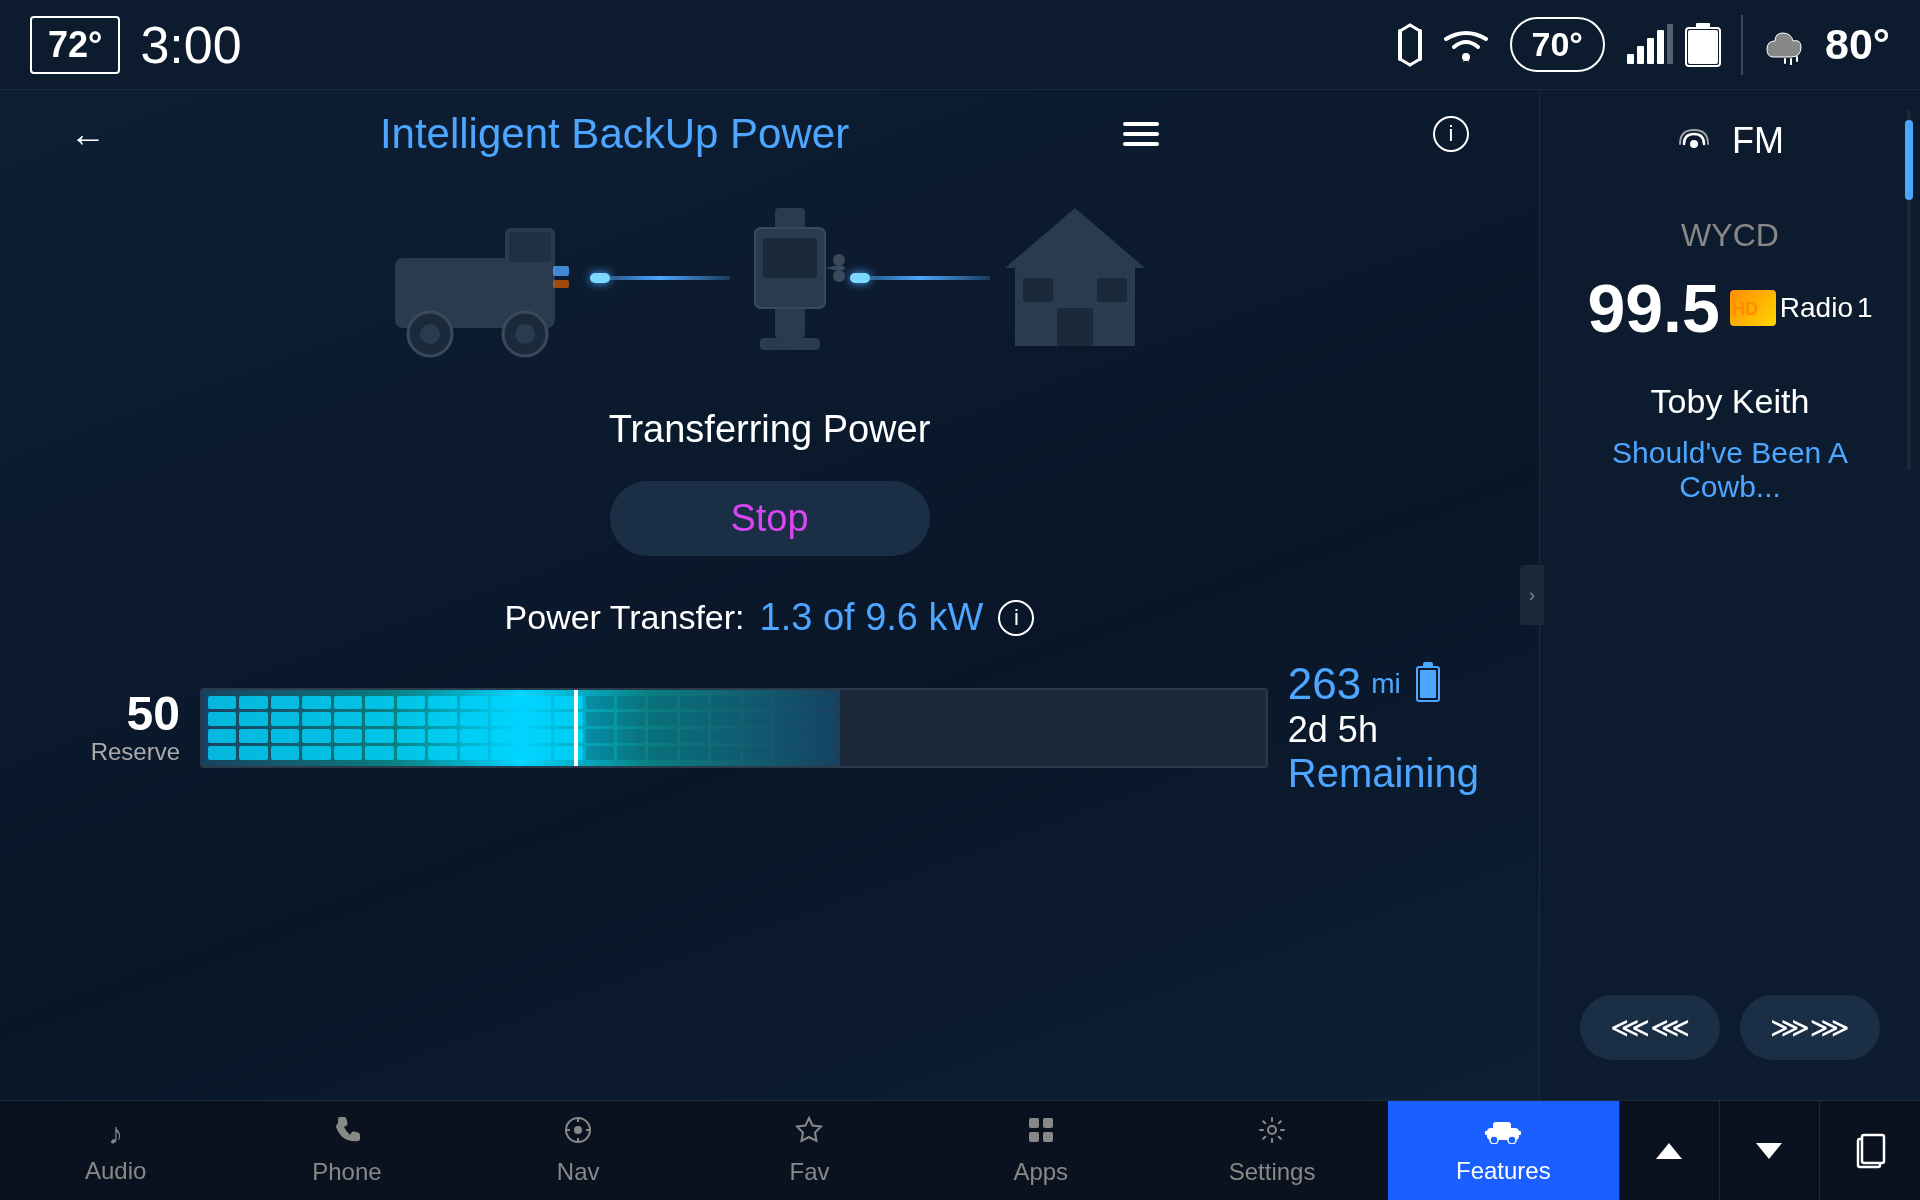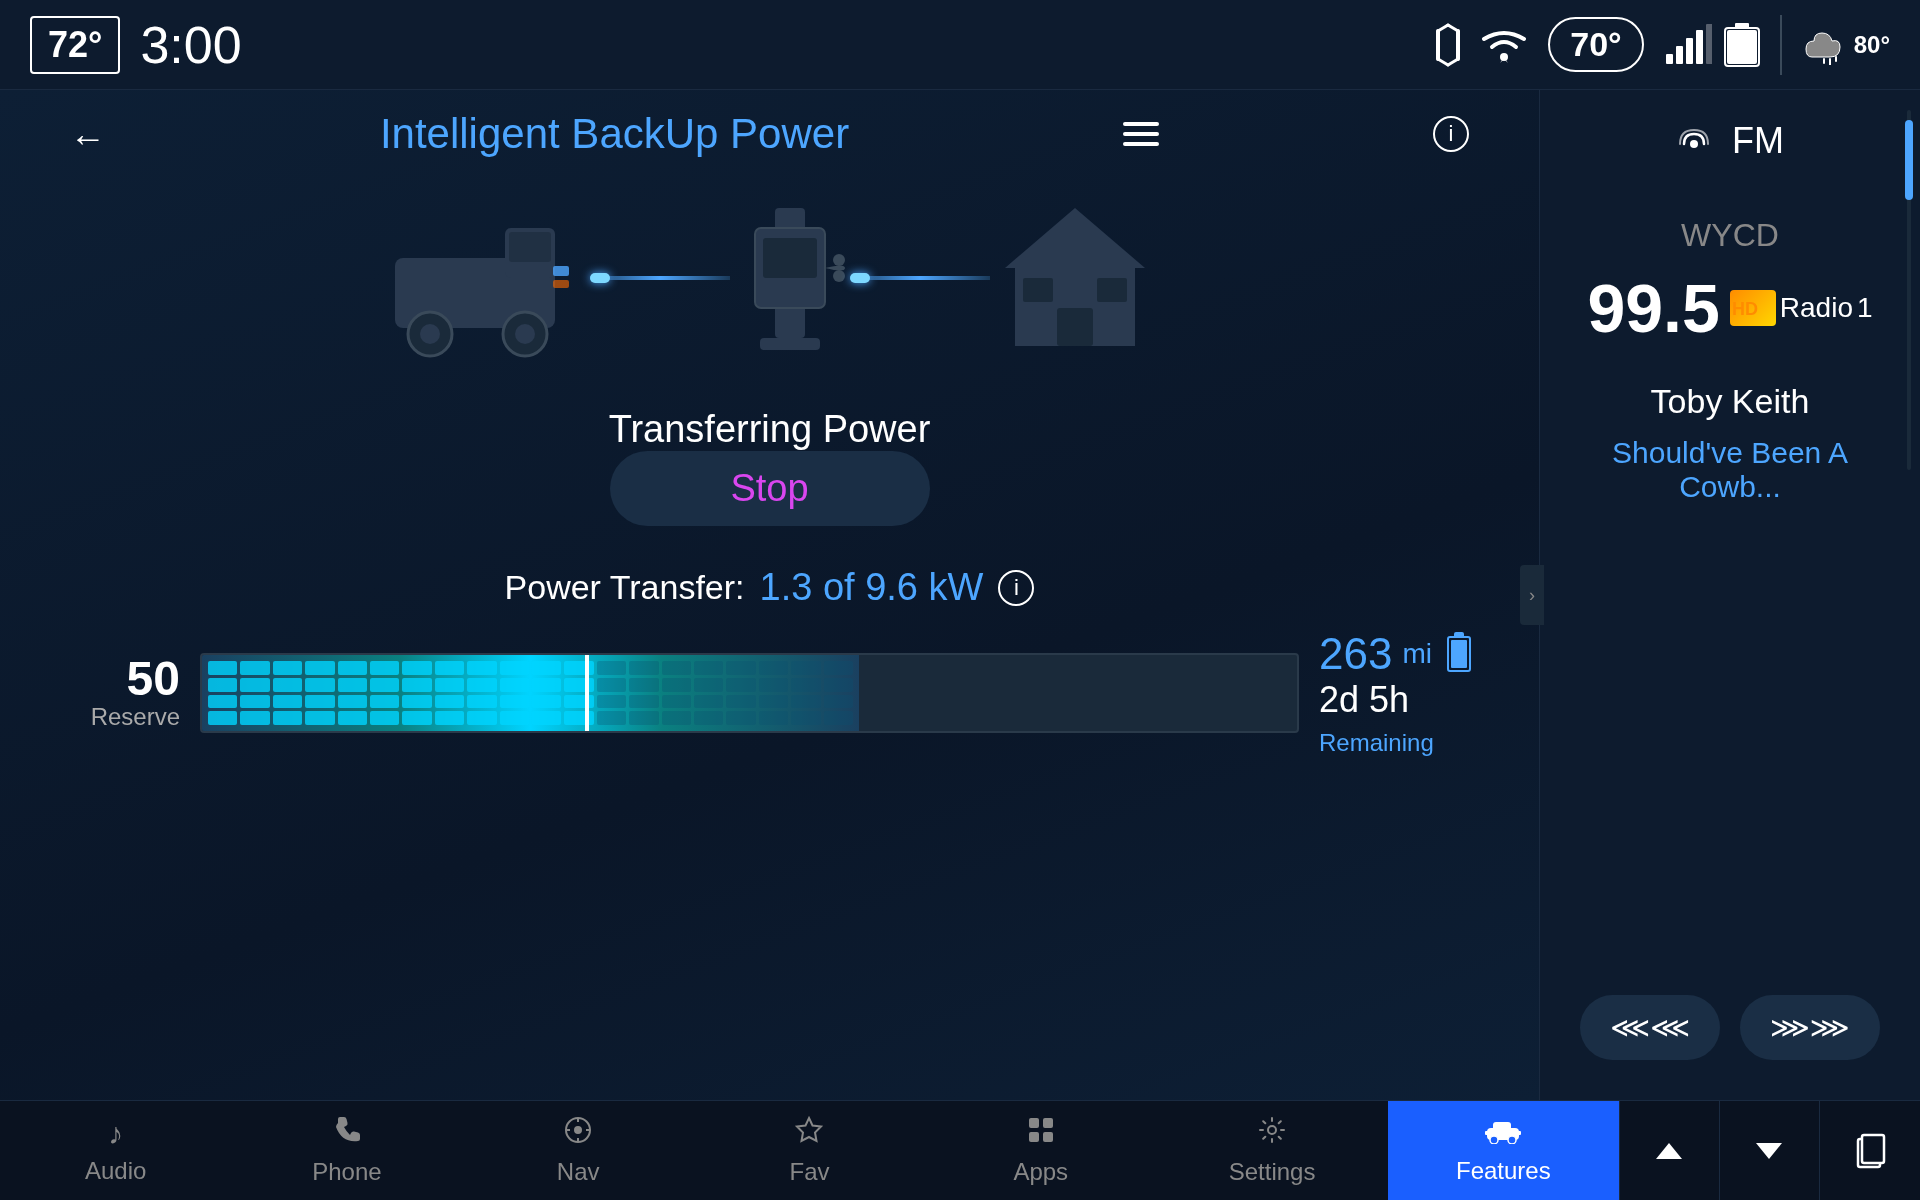--- a/index.html
+++ b/index.html
@@ -52,21 +52,22 @@
       font-weight: bold;
     }
     .divider-v {
       width: 2px;
       height: 60px;
       background: #3a4a5a;
     }
     .weather-temp {
       display: flex;
       align-items: center;
-      font-size: 24px;
+      gap: 10px;
+      font-size: 43px;
       font-weight: bold;
     }
 
     
     .main-area {
       display: flex;
       height: 1010px;
     }
 
     
@@ -138,20 +139,21 @@
     }
     @keyframes flow {
       0% { left: 0; }
       100% { left: calc(100% - 20px); }
     }
 
     .status-text {
       text-align: center;
       font-size: 38px;
       color: white;
+      margin-bottom: 30px;
     }
 
     .stop-btn {
       display: block;
       margin: 0 auto 40px auto;
       background: #1a2e45;
       border: none;
       border-radius: 50px;
       color: #d946ef;
       font-size: 38px;
@@ -250,23 +252,22 @@
       color: #4da6ff;
       display: flex;
       align-items: center;
       gap: 10px;
     }
     .remaining-time {
       font-size: 36px;
       color: white;
     }
     .remaining-label {
-      font-size: 24px;
+      font-size: 40px;
       color: #4da6ff;
-      margin-top: 8px;
     }
 
     
     .right-panel {
       width: 380px;
       background: #0d1b2e;
       display: flex;
       flex-direction: column;
       padding: 20px;
       gap: 15px;

